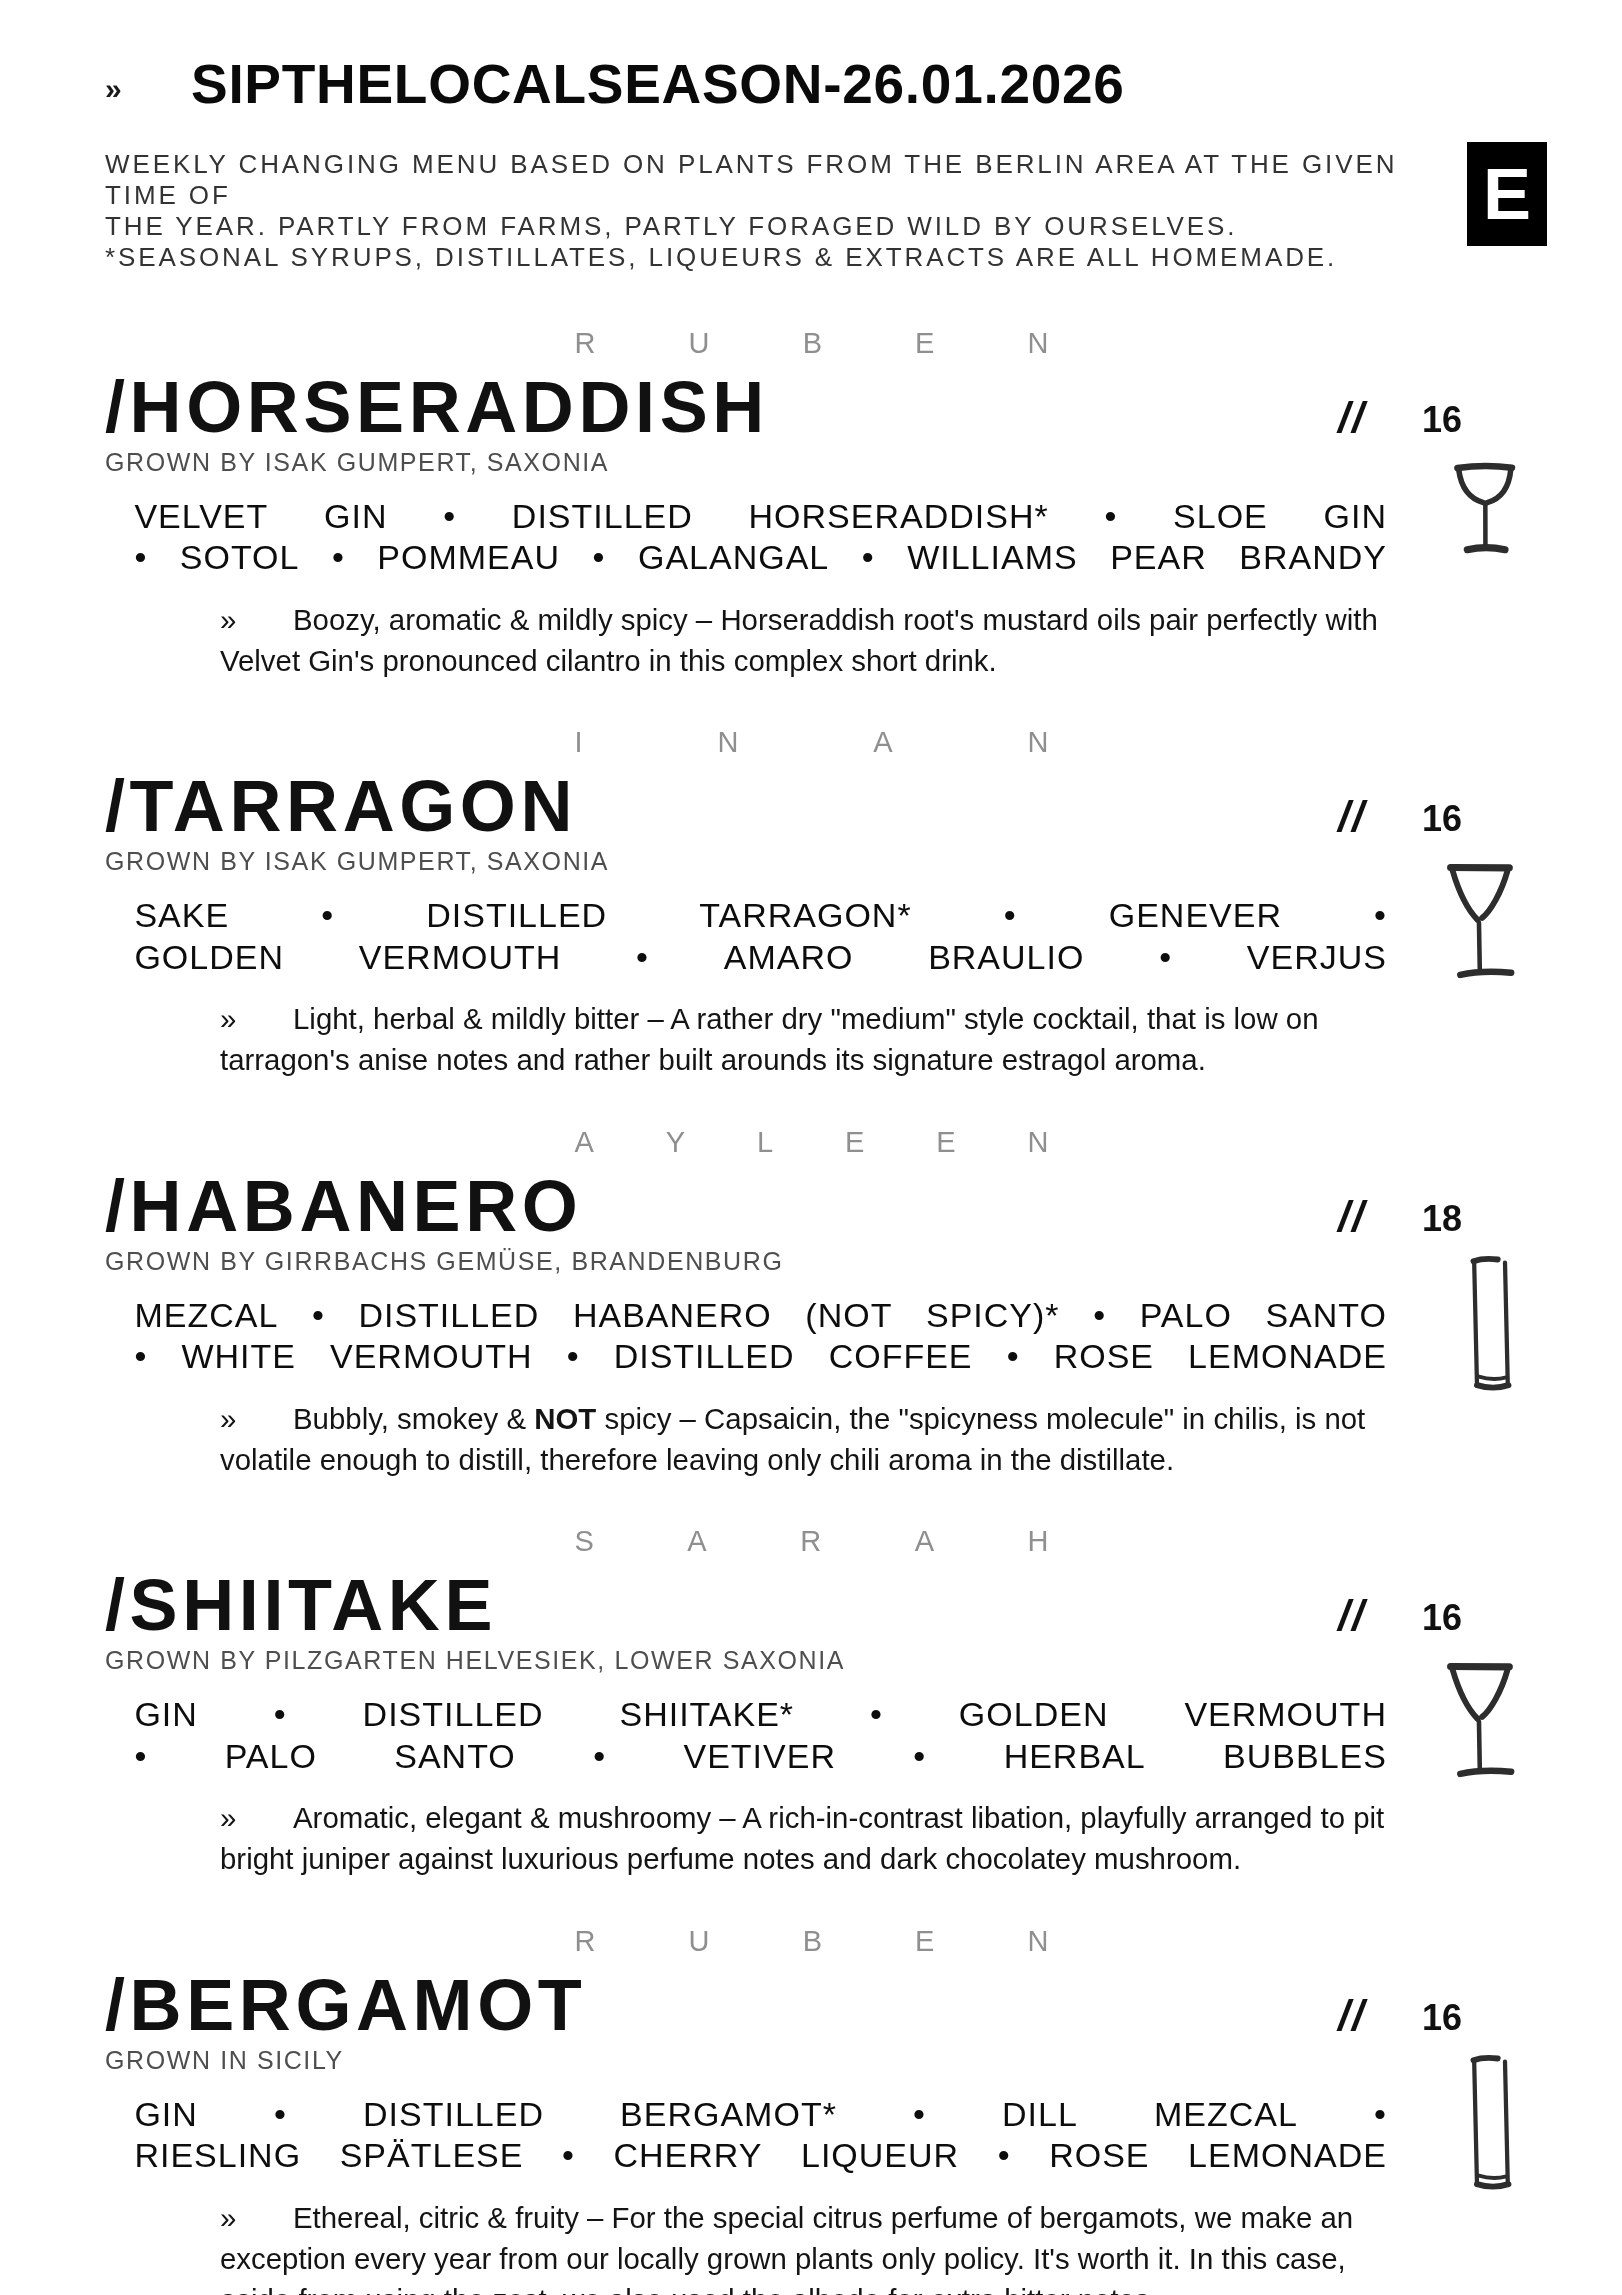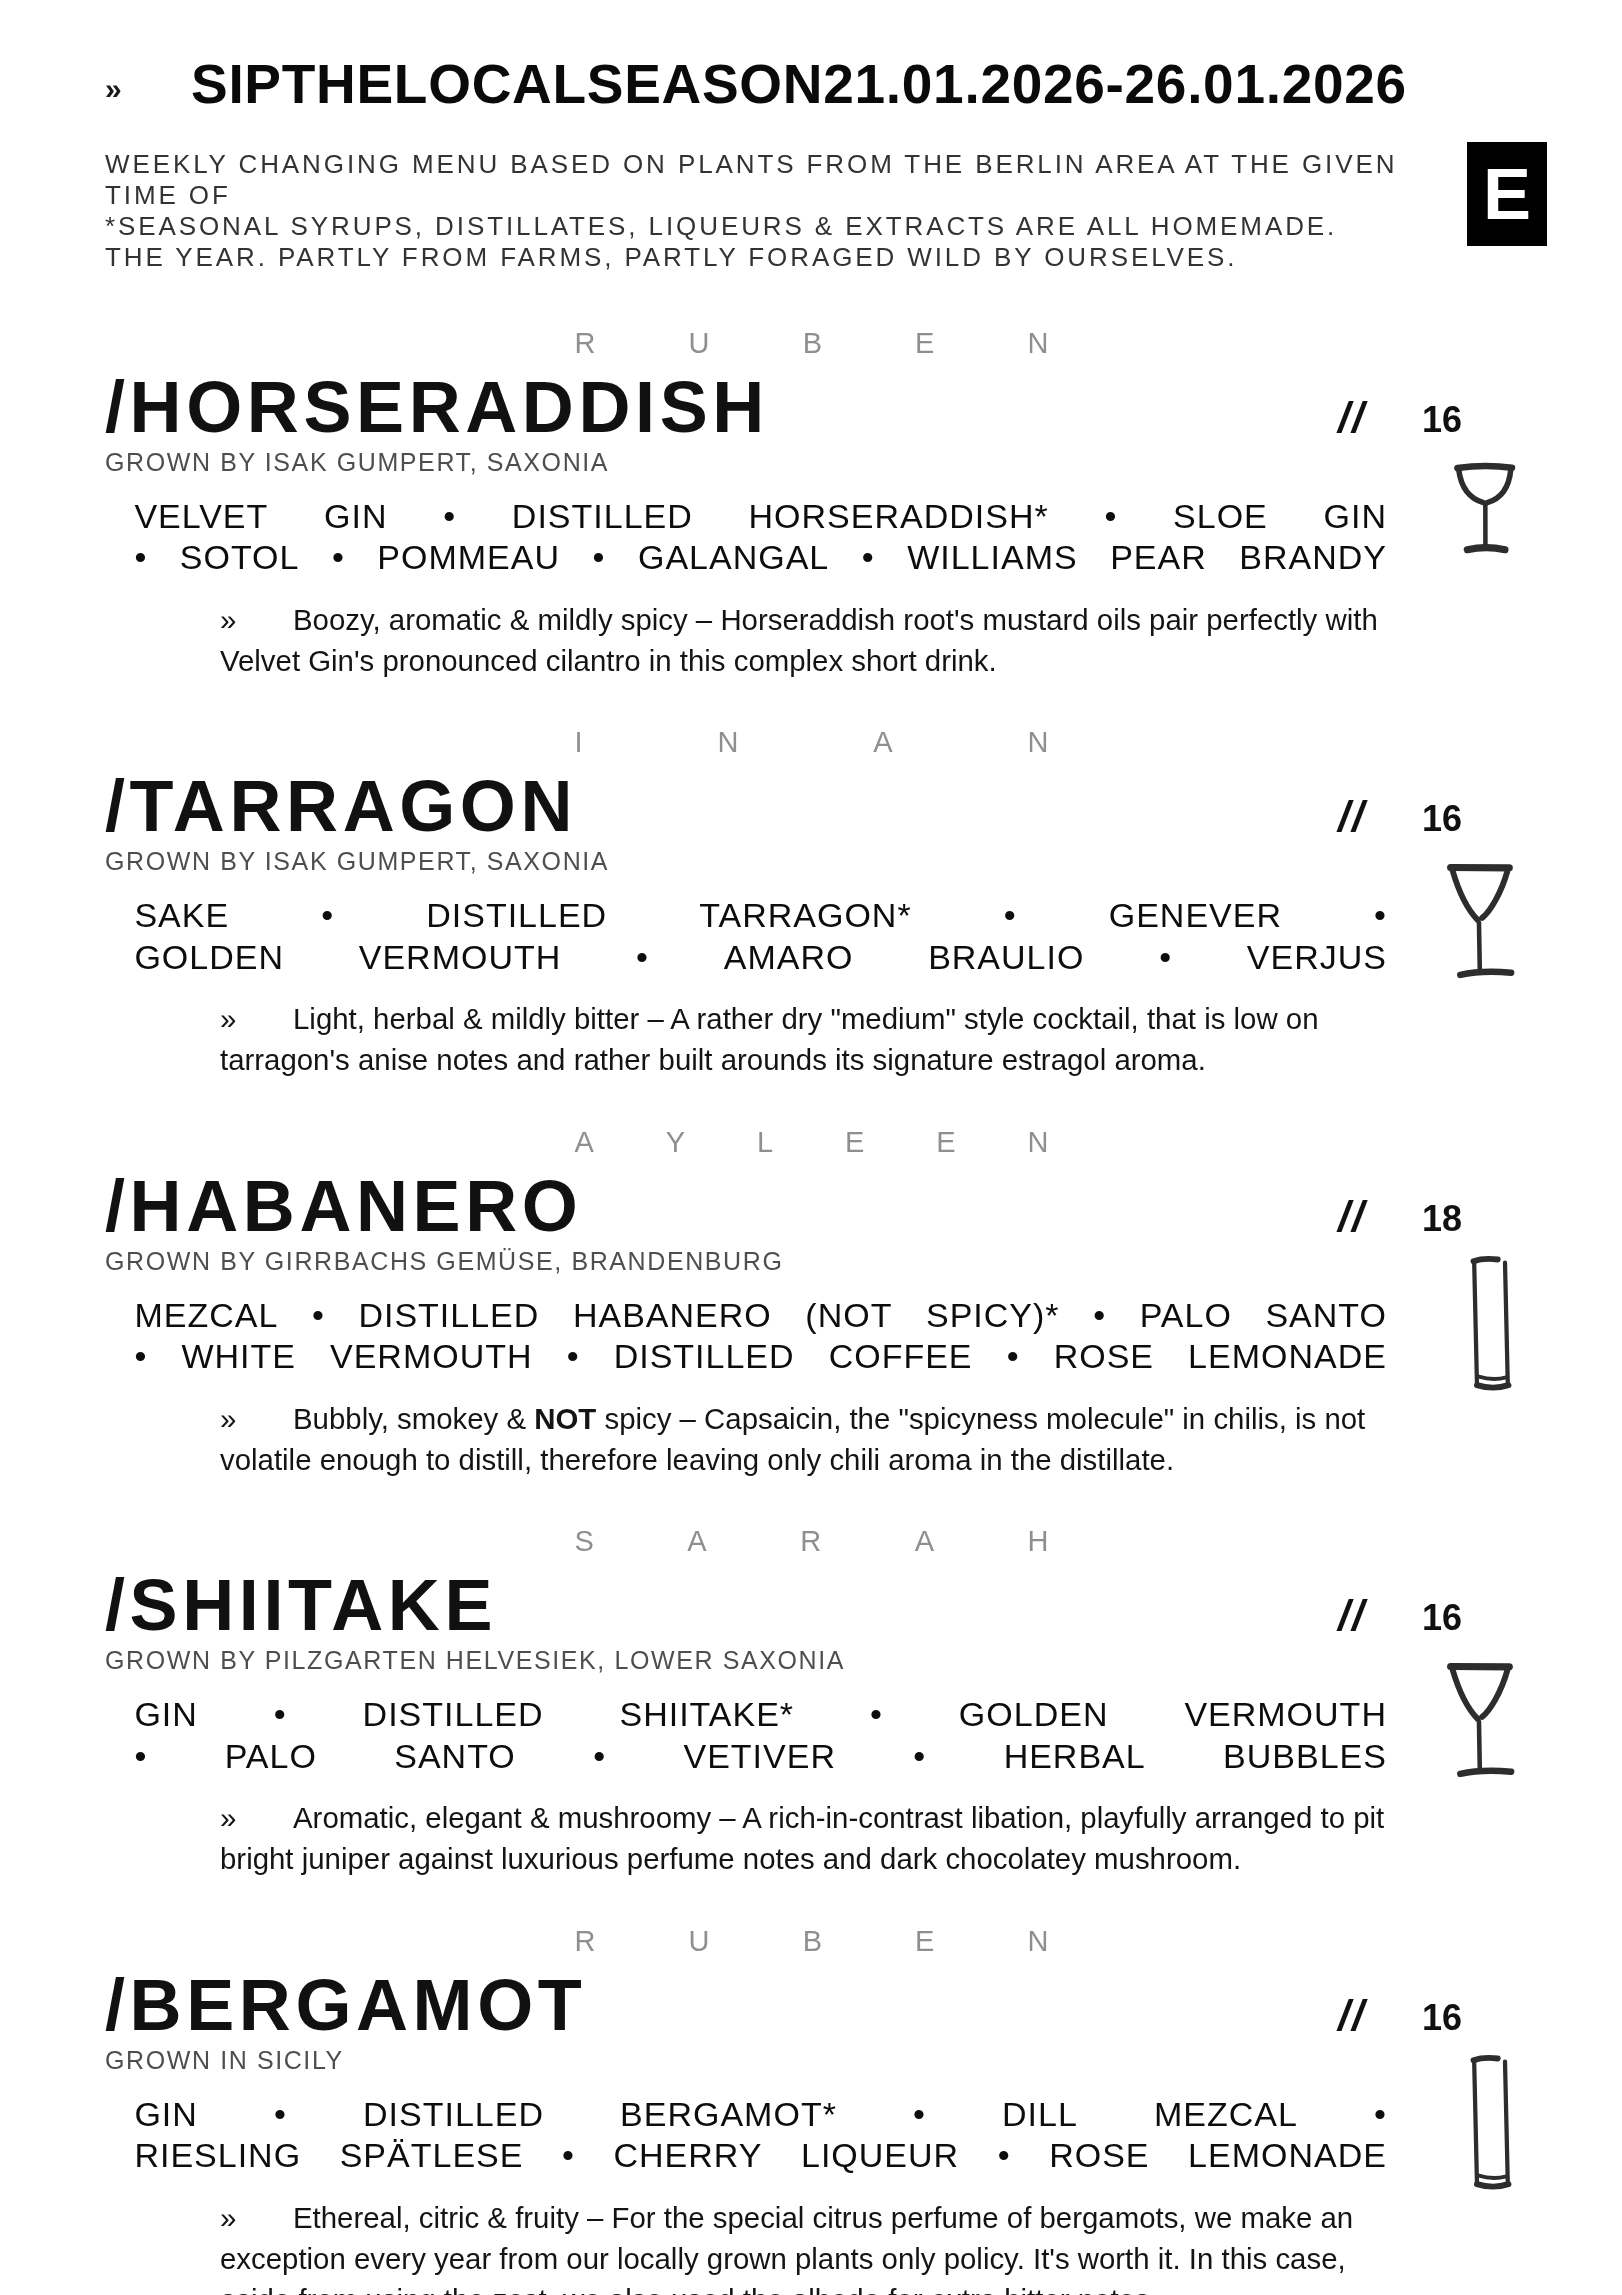--- a/index.html
+++ b/index.html
@@ -66,30 +66,29 @@
 </head>
 <body>
 
 <header class="header-row">
   <div class="header-marker">»</div>
   <h1 class="header-title">
       <span>SIP</span>
       <span>THE</span>
       <span>LOCAL</span>
       <span>SEASON</span>
-      <span>21.01.2026</span>
       <span>-</span>
       <span>26.01.2026</span>
     </h1>
 </header>
 
 <div class="header-sub">
   <div>WEEKLY CHANGING MENU BASED ON PLANTS FROM THE BERLIN AREA AT THE GIVEN TIME OF</div>
+  <div>THE YEAR. PARTLY FROM FARMS, PARTLY FORAGED WILD BY OURSELVES.</div>
   <div>*SEASONAL SYRUPS, DISTILLATES, LIQUEURS &amp; EXTRACTS ARE ALL HOMEMADE.</div>
-  <div>THE YEAR. PARTLY FROM FARMS, PARTLY FORAGED WILD BY OURSELVES.</div>
 </div>
 
 <div class="edition-badge">
   <span>E</span>
 </div>
 
 <main class="sections">
 
   <section class="section">
     <div class="creator">

